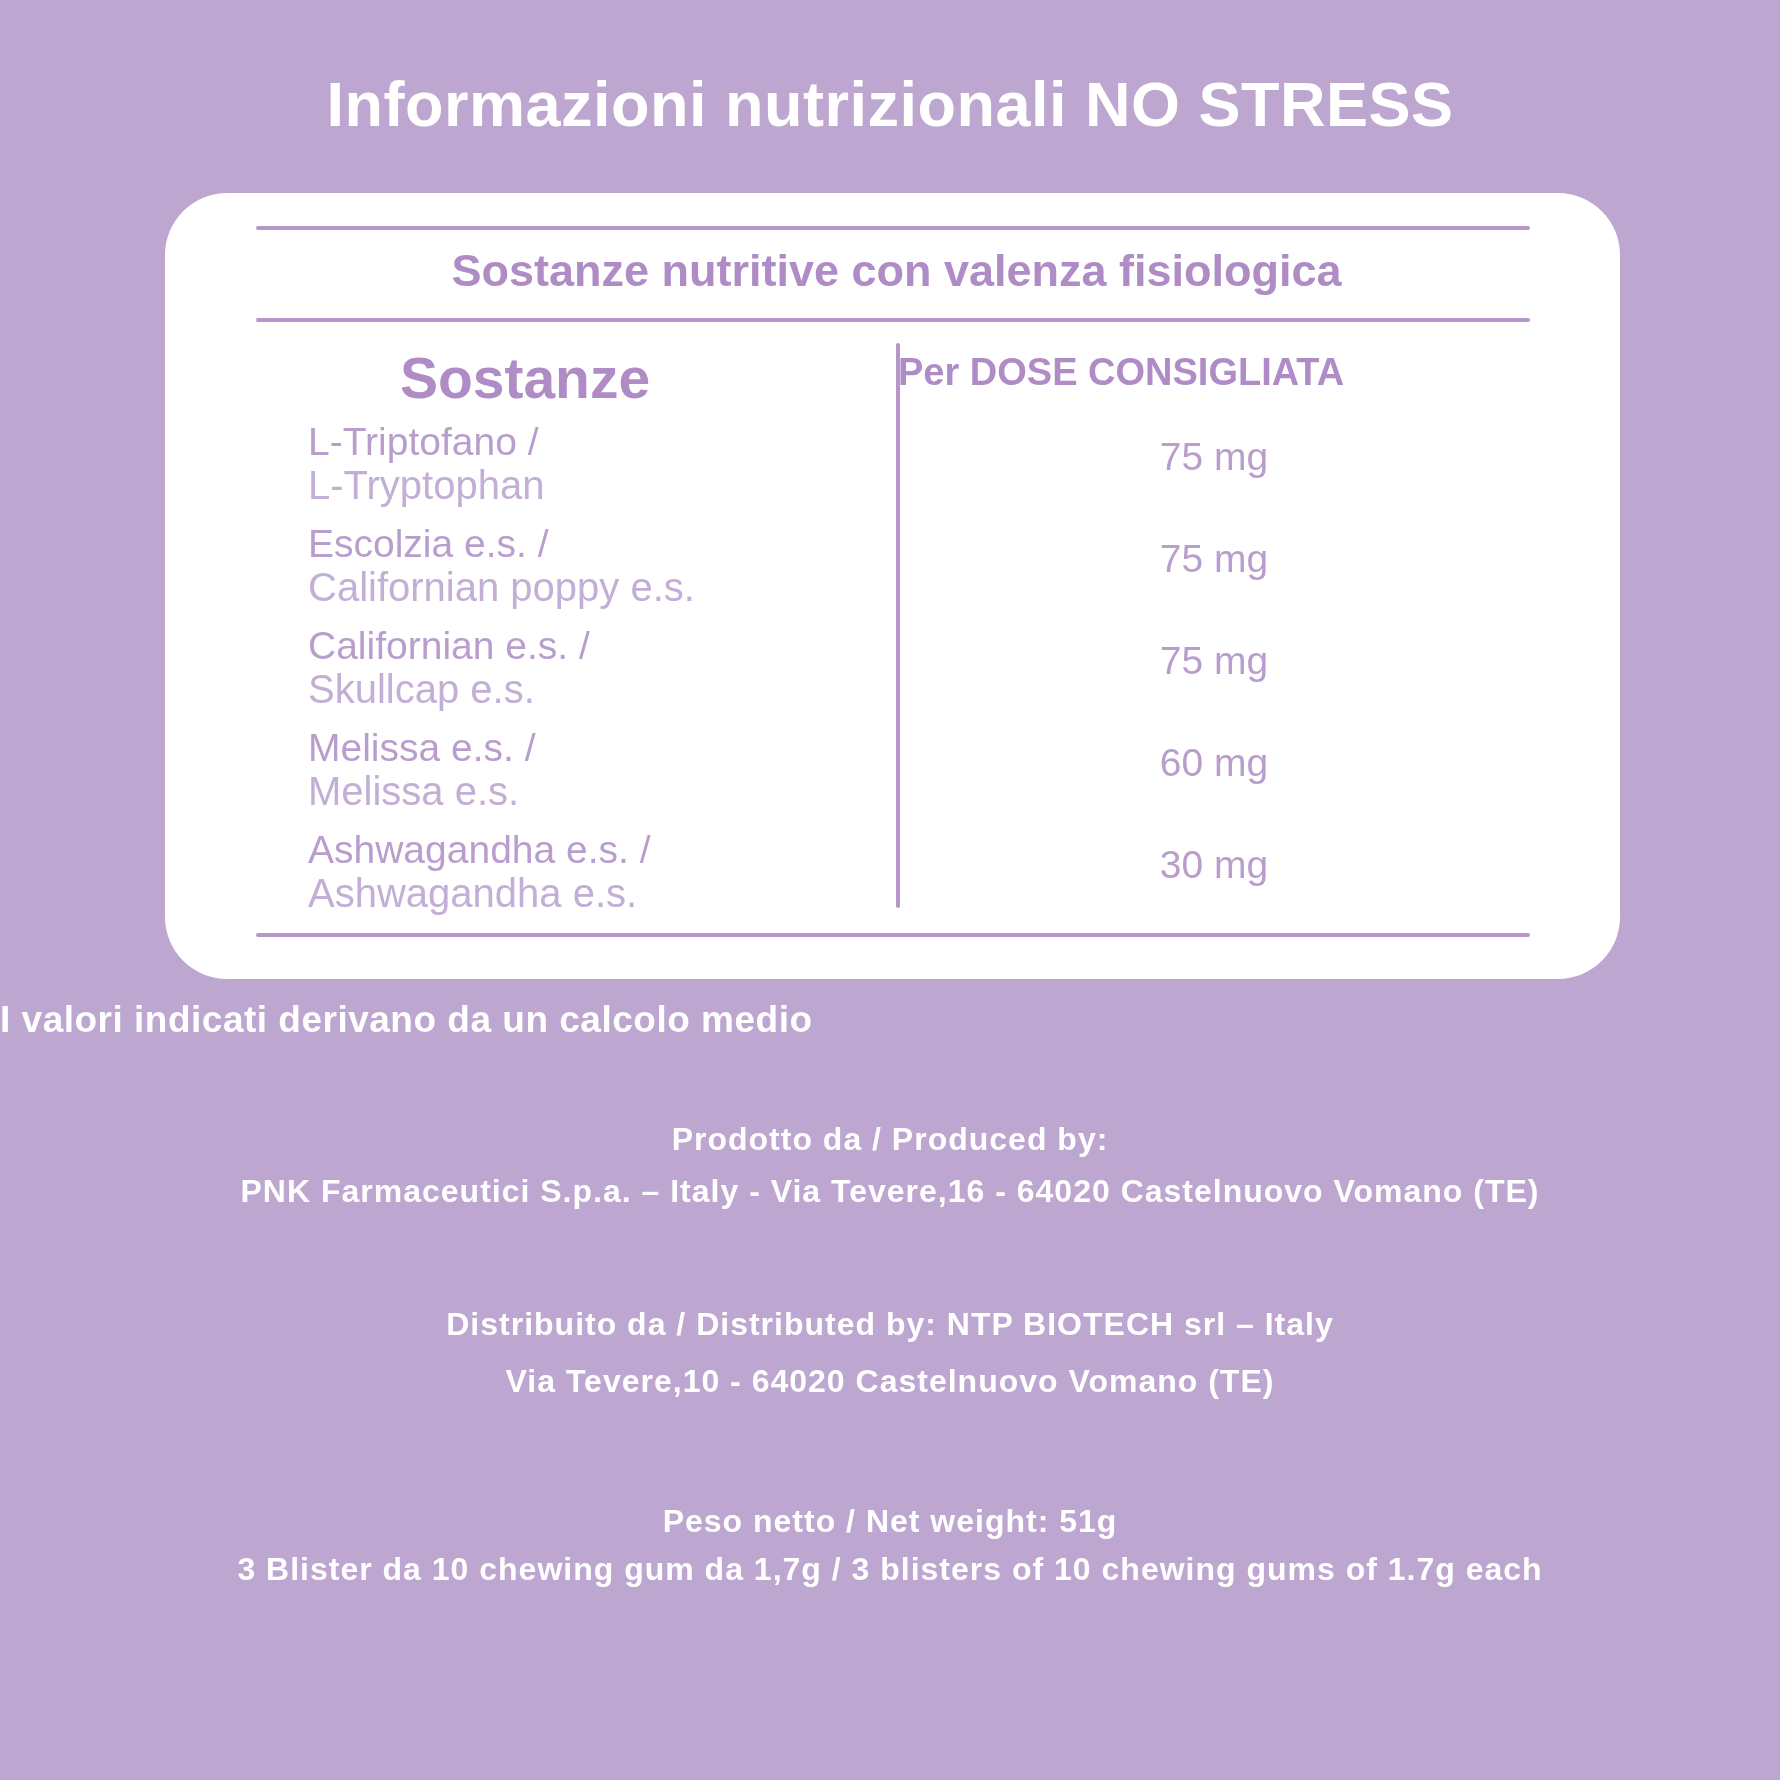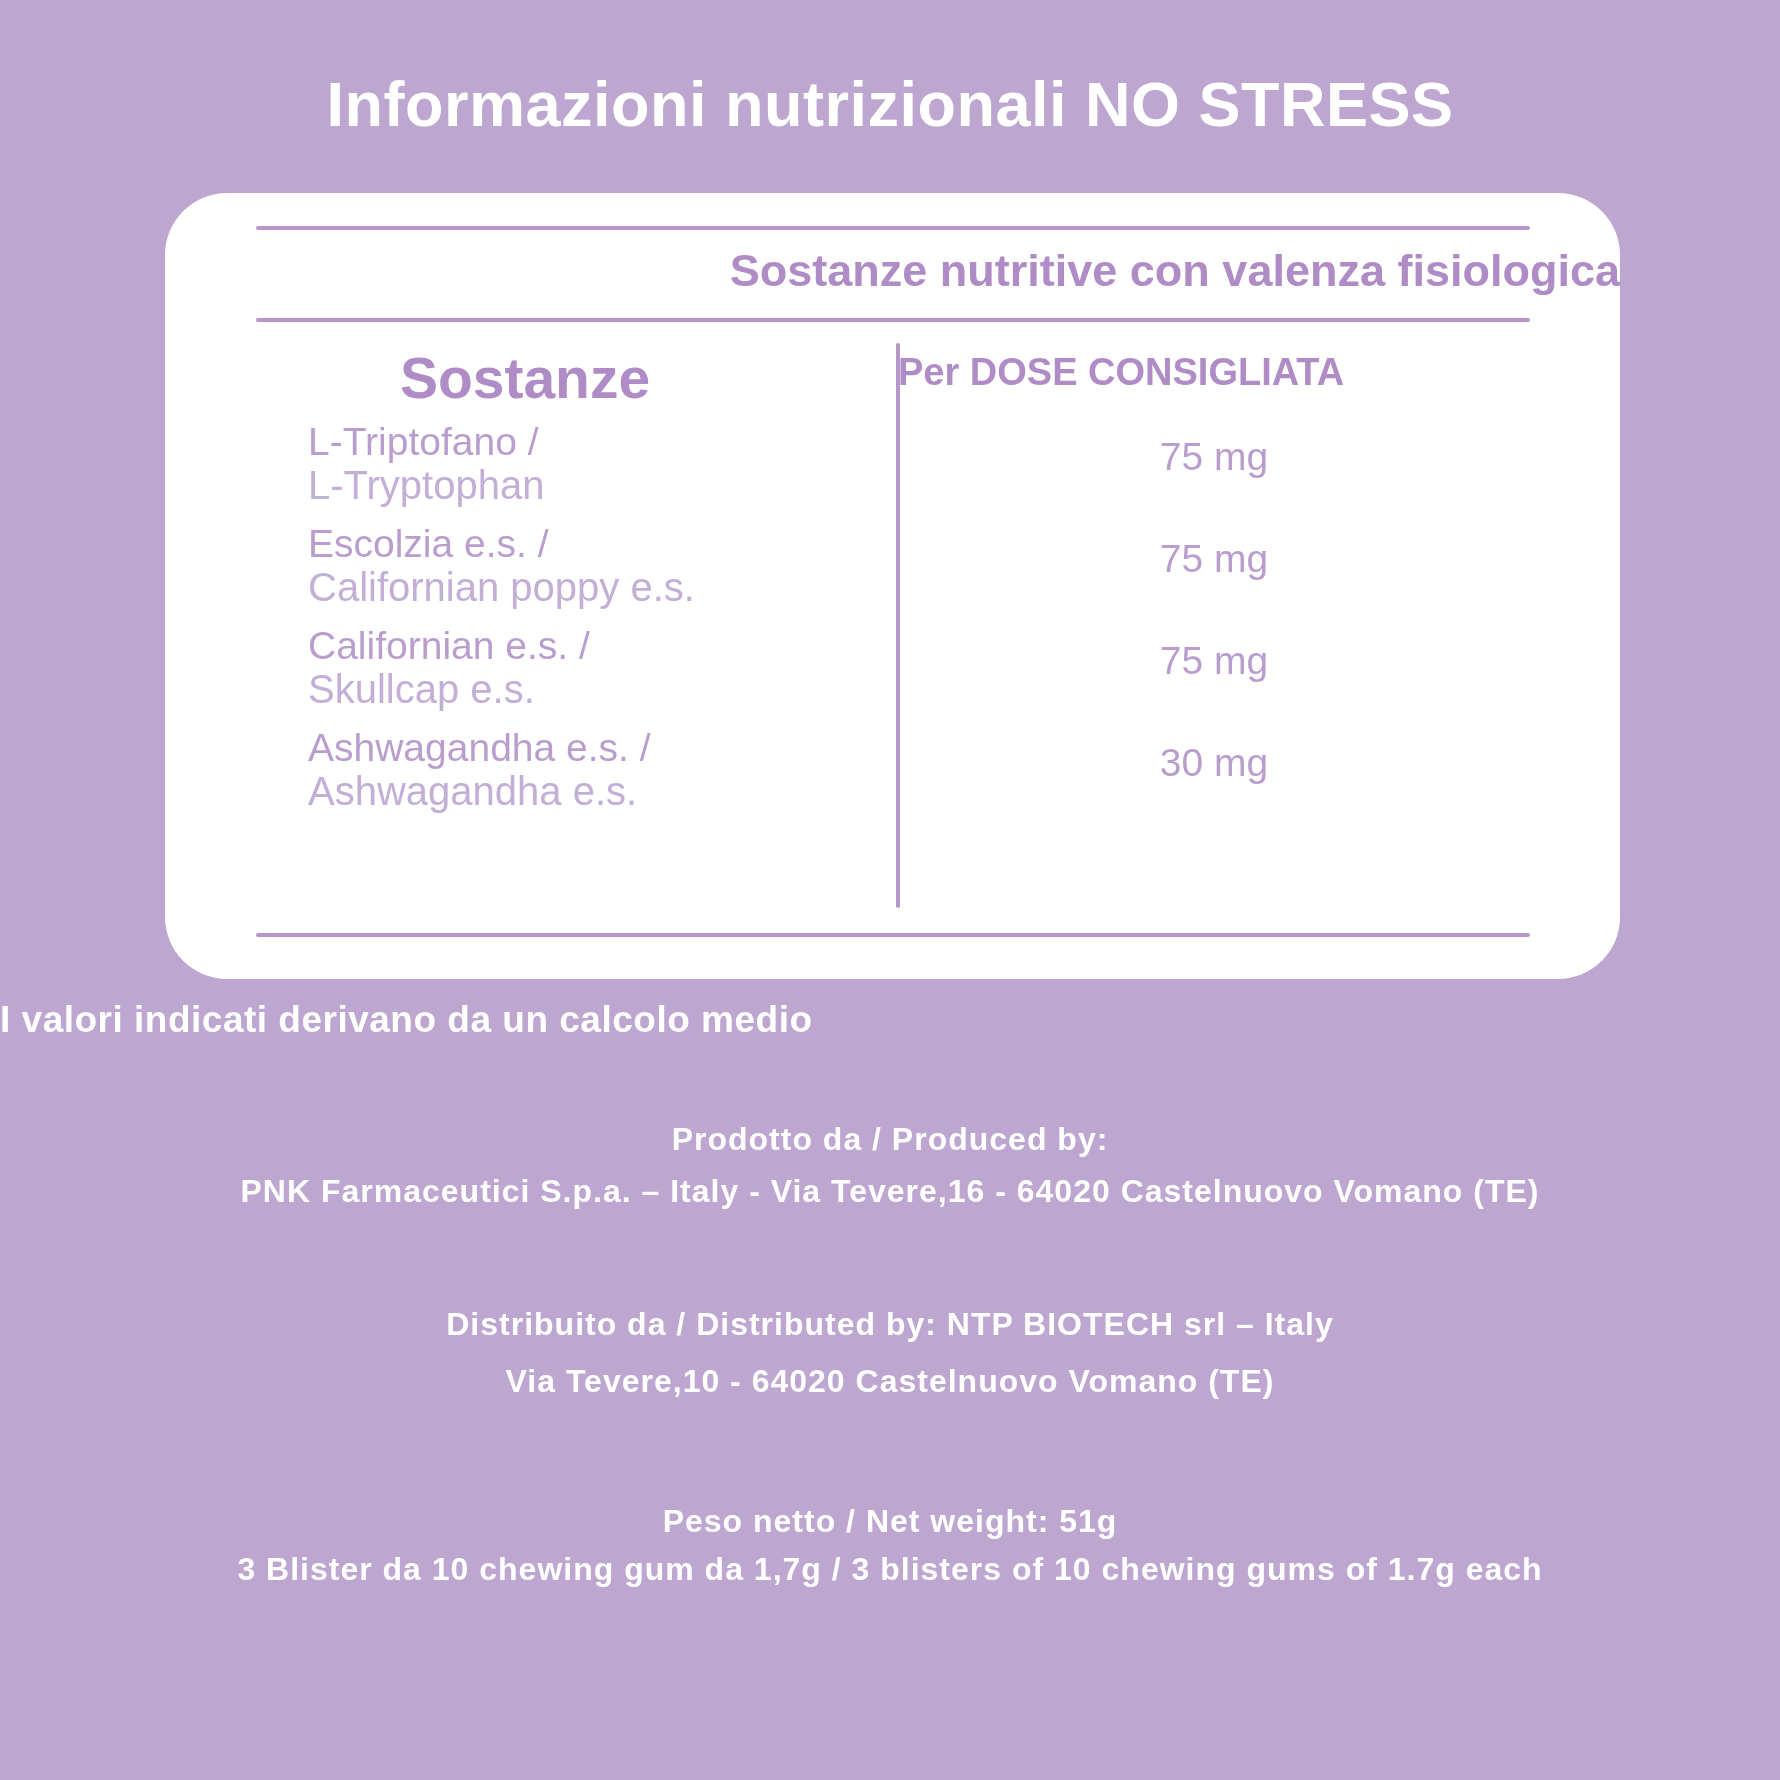--- a/index.html
+++ b/index.html
@@ -30,21 +30,21 @@
   }
   .hline{
     position:absolute;left:91px;width:1274px;height:4px;
     background:var(--line);border-radius:2px;
   }
   .line-top{top:33px;}
   .line-mid{top:125px;}
   .line-bottom{top:740px;}
   .card-header{
     position:absolute;top:52px;left:0;width:100%;
-    text-align:right;color:var(--purple-bold);
+    text-align:center;color:var(--purple-bold);
     font-size:45px;font-weight:700;padding-left:8px;
   }
   .col-header-left{
     position:absolute;top:152px;left:10px;width:700px;
     text-align:center;color:var(--purple-bold);
     font-size:57px;font-weight:700;
   }
   .col-header-right{
     position:absolute;top:158px;left:733px;width:632px;
     text-align:left;color:var(--purple-bold);
@@ -121,20 +121,27 @@
       </div>
 
       <div class="row">
         <div class="cell-name">
           <div class="name-it">Californian e.s. /</div>
           <div class="name-en">Skullcap e.s.</div>
         </div>
         <div class="cell-dose">75 mg</div>
       </div>
 
+      <div class="row">
+        <div class="cell-name">
+          <div class="name-it">Melissa e.s. /</div>
+          <div class="name-en">Melissa e.s.</div>
+        </div>
+        <div class="cell-dose">60 mg</div>
+      </div>
 
       <div class="row">
         <div class="cell-name">
           <div class="name-it">Ashwagandha e.s. /</div>
           <div class="name-en">Ashwagandha e.s.</div>
         </div>
         <div class="cell-dose">30 mg</div>
       </div>
 
     </div>

